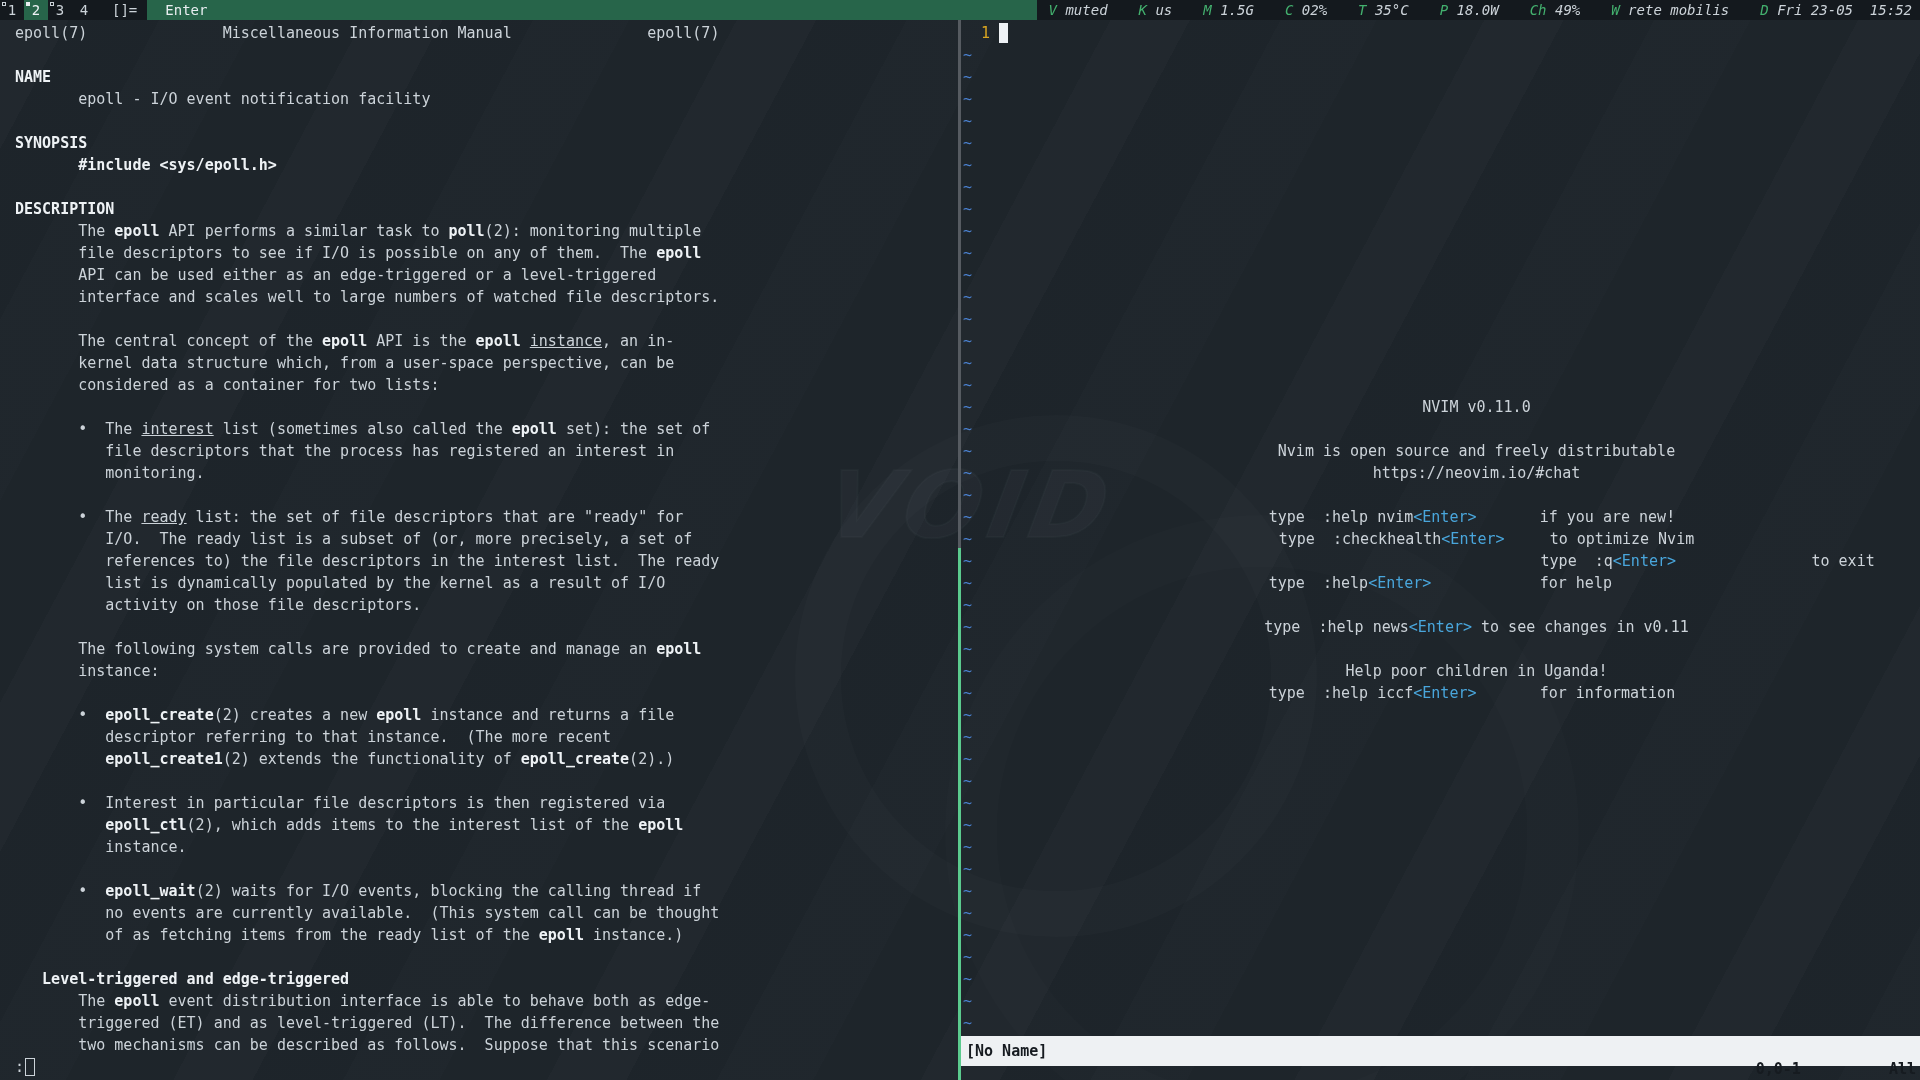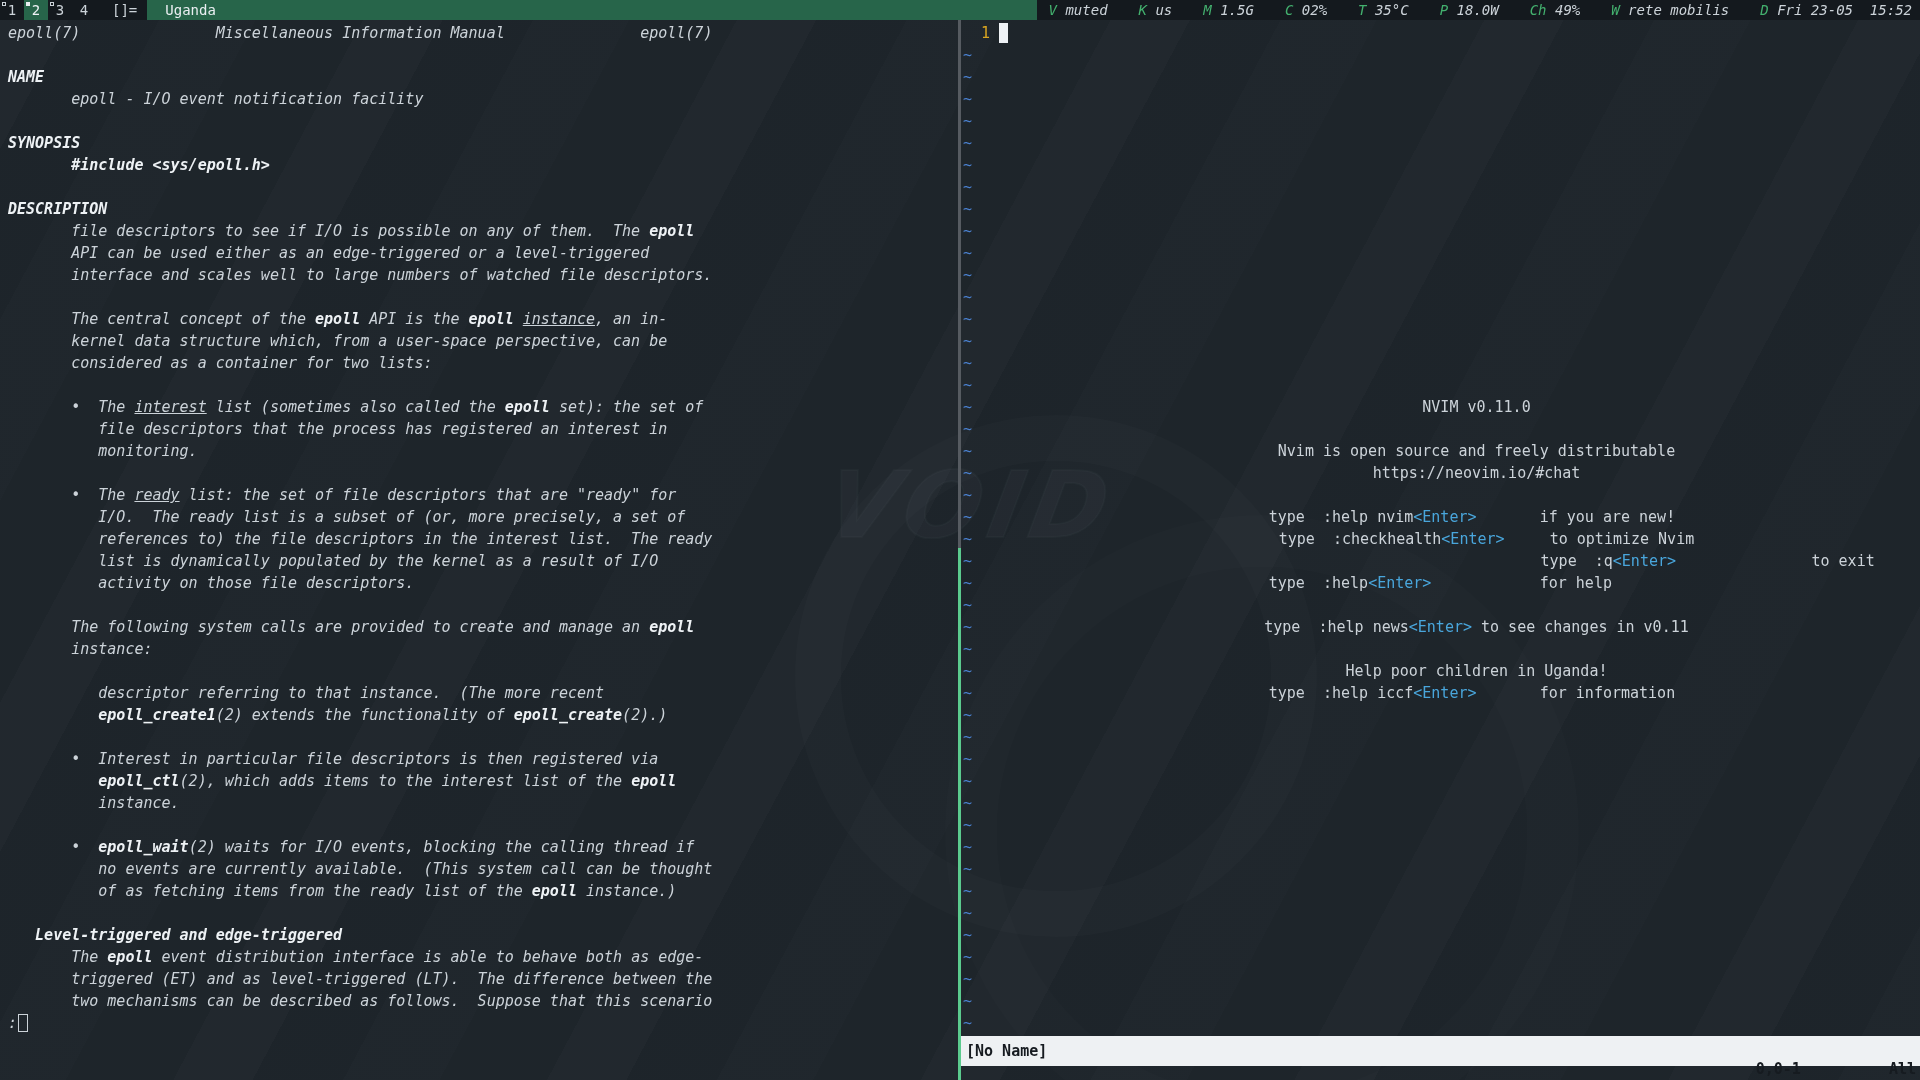--- a/index.html
+++ b/index.html
@@ -45,21 +45,21 @@
   .title{flex:1;height:20px;background:var(--accent,#27654a);display:flex;align-items:center;
     padding-left:18px;color:#e9eef1;overflow:hidden;}
   .status{height:20px;display:flex;align-items:center;gap:31px;padding:0 8px 0 12px;background:var(--bar-bg,#14191e);}
   .sitem{white-space:pre;font-style:italic;}
   .skey{color:var(--status-key,#43b06e);}
   
   .man-term{
     position:absolute;left:0;top:20px;width:958px;height:1060px;z-index:2;
     color:var(--fg,#ccd3d9);font-size:15px;line-height:22px;
   }
-  .man-pad{padding:2px 0 0 8px;font-style:italic;}
+  .man-pad{padding:2px 0 0 15px;}
   .mline{height:22px;white-space:pre;}
   .seg-b{font-weight:bold;color:var(--bold-fg,#eef2f5);}
   .seg-u{text-decoration:underline;}
   .hollow-cursor{display:inline-block;width:8px;height:16px;border:1px solid var(--fg,#ccd3d9);
     vertical-align:text-bottom;margin-left:1px;}
   
   .sep{position:absolute;left:958px;top:20px;width:3px;height:1060px;background:var(--sep-grey,#565b61);z-index:4;}
   .sep-green{position:absolute;left:0;top:528px;width:3px;height:532px;background:var(--sep-green,#5bcb8e);}
   
   .nvim{
@@ -103,21 +103,21 @@
         <div class="tag">
           <span class="sq hollow"></span>
           <span>3</span>
         </div>
         <div class="tag">
           <span>4</span>
         </div>
       </div>
     <div class="layout">[]=</div>
     <div class="title">
-        <span>Uganda</span>
+        <span>Enter</span>
       </div>
     <div class="status">
         <span class="sitem"><span class="skey">V</span><span> muted</span></span>
         <span class="sitem"><span class="skey">K</span><span> us</span></span>
         <span class="sitem"><span class="skey">M</span><span> 1.5G</span></span>
         <span class="sitem"><span class="skey">C</span><span> 02%</span></span>
         <span class="sitem"><span class="skey">T</span><span> 35°C</span></span>
         <span class="sitem"><span class="skey">P</span><span> 18.0W</span></span>
         <span class="sitem"><span class="skey">Ch</span><span> 49%</span></span>
         <span class="sitem"><span class="skey">W</span><span> rete mobilis</span></span>
@@ -130,20 +130,21 @@
       <div id="man">
           <div class="mline"><span>epoll(7)               </span><span>Miscellaneous Information Manual</span><span>               epoll(7)</span></div>
           <div class="mline">&nbsp;</div>
           <div class="mline"><span class="seg-b">NAME</span></div>
           <div class="mline"><span>       epoll - I/O event notification facility</span></div>
           <div class="mline">&nbsp;</div>
           <div class="mline"><span class="seg-b">SYNOPSIS</span></div>
           <div class="mline"><span>       </span><span class="seg-b">#include &lt;sys/epoll.h&gt;</span></div>
           <div class="mline">&nbsp;</div>
           <div class="mline"><span class="seg-b">DESCRIPTION</span></div>
+          <div class="mline"><span>       The </span><span class="seg-b">epoll</span><span> API performs a similar task to </span><span class="seg-b">poll</span><span>(2): monitoring multiple</span></div>
           <div class="mline"><span>       file descriptors to see if I/O is possible on any of them.  The </span><span class="seg-b">epoll</span></div>
           <div class="mline"><span>       API can be used either as an edge-triggered or a level-triggered</span></div>
           <div class="mline"><span>       interface and scales well to large numbers of watched file descriptors.</span></div>
           <div class="mline">&nbsp;</div>
           <div class="mline"><span>       The central concept of the </span><span class="seg-b">epoll</span><span> API is the </span><span class="seg-b">epoll</span><span> </span><span class="seg-u">instance</span><span>, an in-</span></div>
           <div class="mline"><span>       kernel data structure which, from a user-space perspective, can be</span></div>
           <div class="mline"><span>       considered as a container for two lists:</span></div>
           <div class="mline">&nbsp;</div>
           <div class="mline"><span>       •  The </span><span class="seg-u">interest</span><span> list (sometimes also called the </span><span class="seg-b">epoll</span><span> set): the set of</span></div>
           <div class="mline"><span>          file descriptors that the process has registered an interest in</span></div>
@@ -151,20 +152,21 @@
           <div class="mline">&nbsp;</div>
           <div class="mline"><span>       •  The </span><span class="seg-u">ready</span><span> list: the set of file descriptors that are "ready" for</span></div>
           <div class="mline"><span>          I/O.  The ready list is a subset of (or, more precisely, a set of</span></div>
           <div class="mline"><span>          references to) the file descriptors in the interest list.  The ready</span></div>
           <div class="mline"><span>          list is dynamically populated by the kernel as a result of I/O</span></div>
           <div class="mline"><span>          activity on those file descriptors.</span></div>
           <div class="mline">&nbsp;</div>
           <div class="mline"><span>       The following system calls are provided to create and manage an </span><span class="seg-b">epoll</span></div>
           <div class="mline"><span>       instance:</span></div>
           <div class="mline">&nbsp;</div>
+          <div class="mline"><span>       •  </span><span class="seg-b">epoll_create</span><span>(2) creates a new </span><span class="seg-b">epoll</span><span> instance and returns a file</span></div>
           <div class="mline"><span>          descriptor referring to that instance.  (The more recent</span></div>
           <div class="mline"><span>          </span><span class="seg-b">epoll_create1</span><span>(2) extends the functionality of </span><span class="seg-b">epoll_create</span><span>(2).)</span></div>
           <div class="mline">&nbsp;</div>
           <div class="mline"><span>       •  Interest in particular file descriptors is then registered via</span></div>
           <div class="mline"><span>          </span><span class="seg-b">epoll_ctl</span><span>(2), which adds items to the interest list of the </span><span class="seg-b">epoll</span></div>
           <div class="mline"><span>          instance.</span></div>
           <div class="mline">&nbsp;</div>
           <div class="mline"><span>       •  </span><span class="seg-b">epoll_wait</span><span>(2) waits for I/O events, blocking the calling thread if</span></div>
           <div class="mline"><span>          no events are currently available.  (This system call can be thought</span></div>
           <div class="mline"><span>          of as fetching items from the ready list of the </span><span class="seg-b">epoll</span><span> instance.)</span></div>

